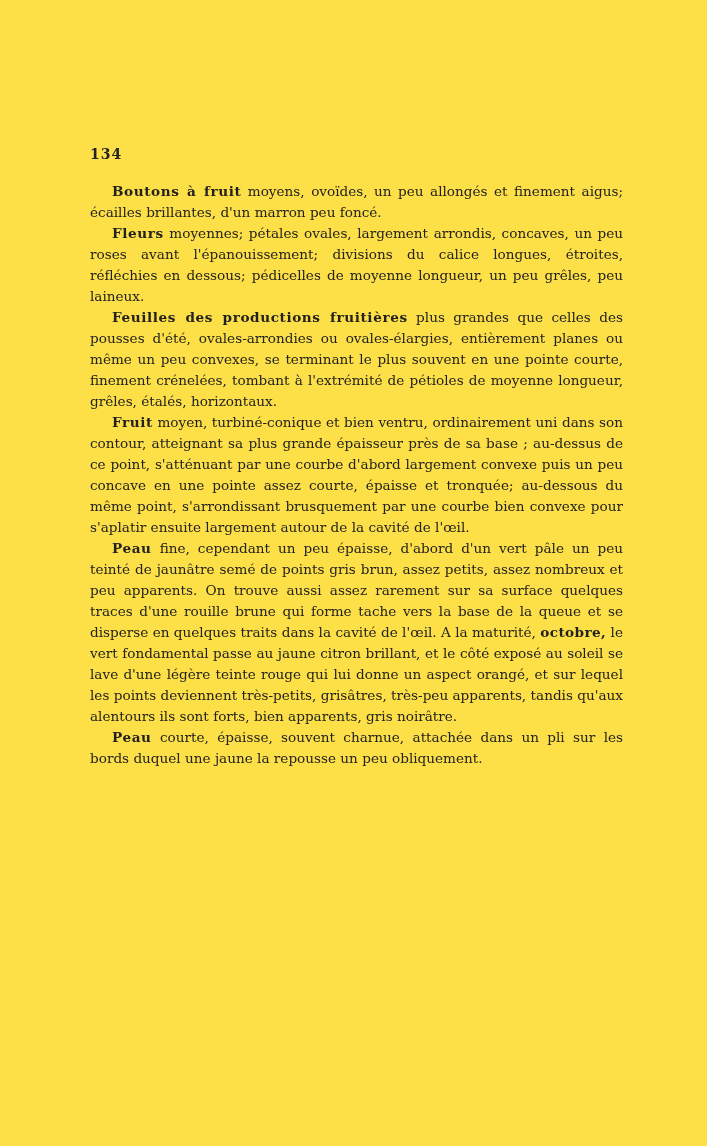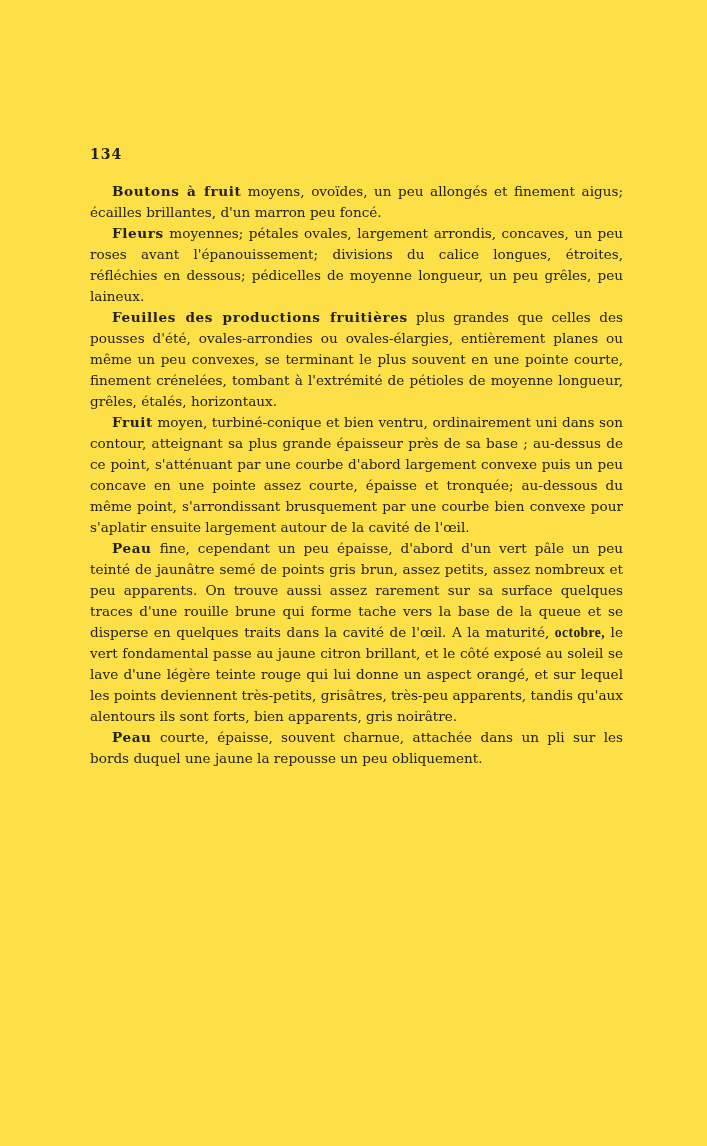--- a/index.html
+++ b/index.html
@@ -50,21 +50,20 @@
     margin: 0;
     text-indent: 22px;
   }
   .lead {
     font-weight: bold;
     letter-spacing: 0.6px;
   }
   .bold-inline {
     font-weight: bold;
     letter-spacing: 0.4px;
-    font-family: Liberation Serif, serif;
   }
 </style>
 </head>
 <body>
 
 <div class="scan-page">
 
   <div class="running-header">
     <span class="page-number">134</span>
   </div>

